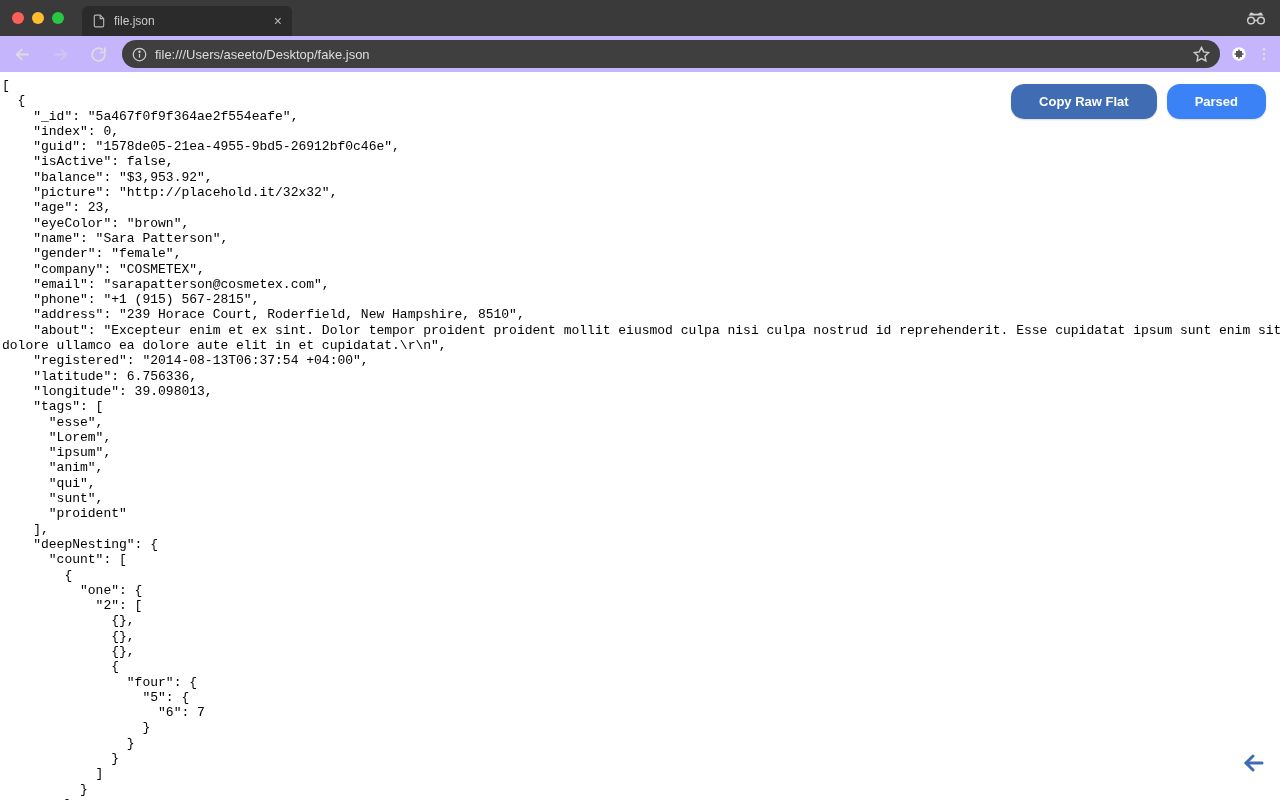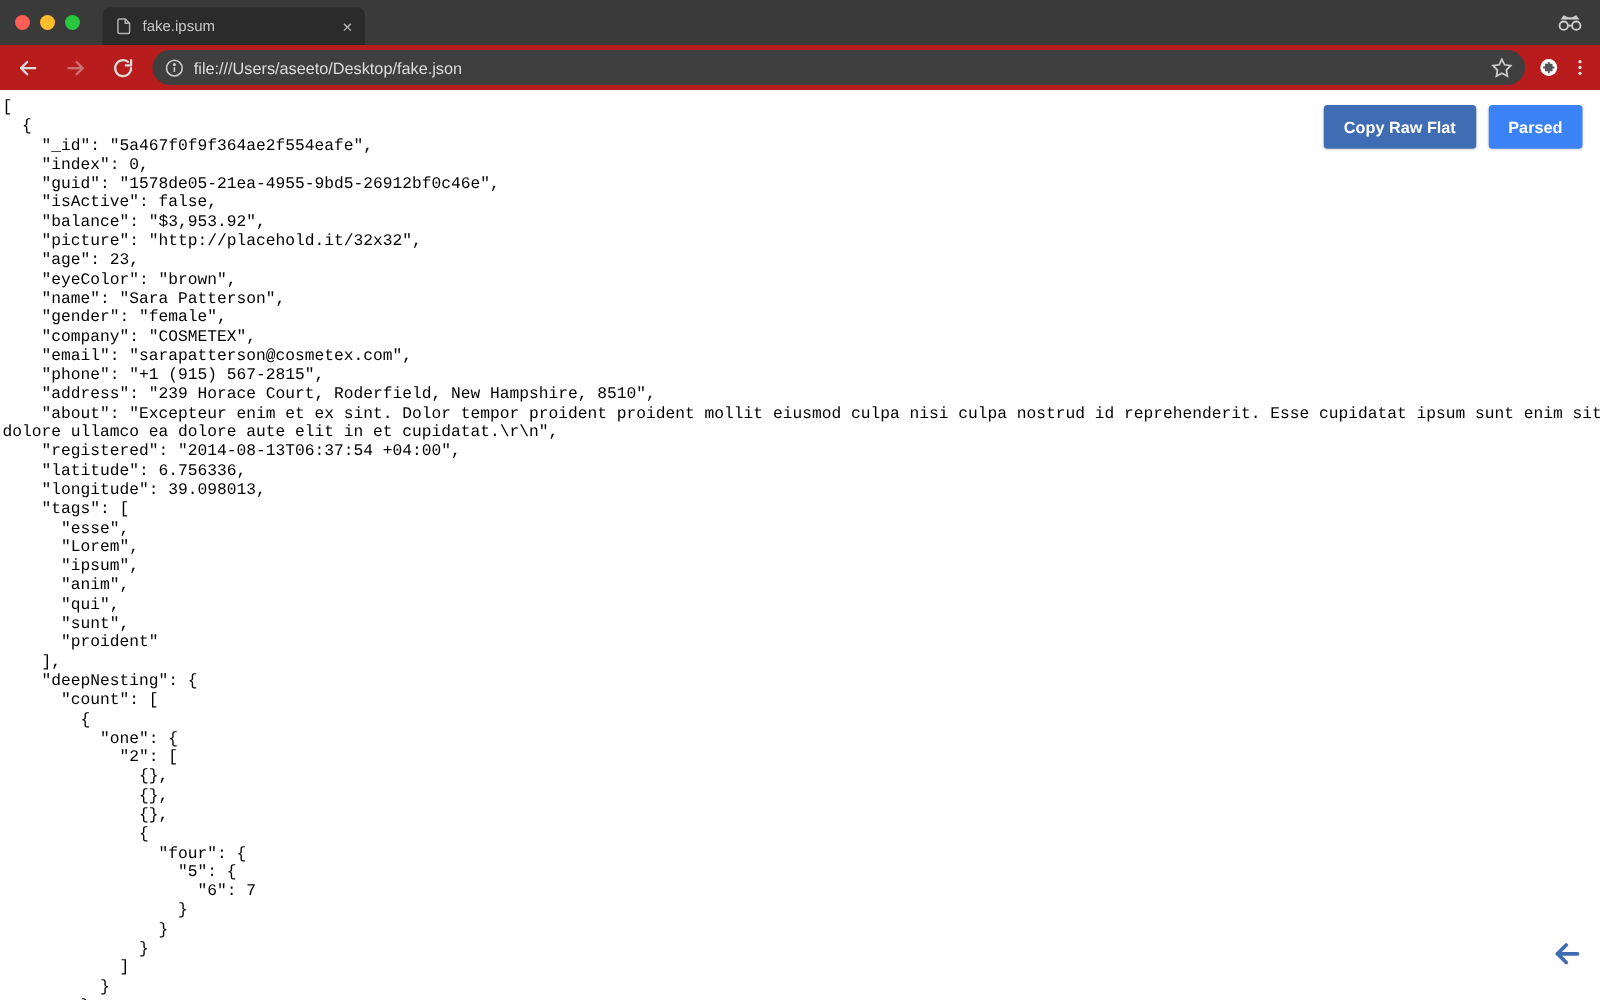--- a/index.html
+++ b/index.html
@@ -64,21 +64,21 @@
       gap: 6px;
       padding-right: 6px;
     }
     .incognito-icon {
       width: 20px;
       height: 14px;
       opacity: 0.9;
     }
     .addressbar-row {
       height: 36px;
-      background: #b91c1c;
+      background: #c4b5fd;
       display: flex;
       align-items: center;
       padding: 0 8px;
       gap: 10px;
     }
     .nav-icon {
       width: 17px;
       height: 17px;
       color: #ccc;
     }
@@ -129,22 +129,22 @@
       top: 12px;
       right: 14px;
       display: flex;
       gap: 10px;
     }
     .btn {
       background: #3f6cb3;
       color: #fff;
       font-size: 13px;
       font-weight: 600;
-      padding: 10px 16px;
-      border-radius: 3px;
+      padding: 10px 28px;
+      border-radius: 13px;
       border: none;
       cursor: pointer;
       box-shadow: 0 1px 2px rgba(0,0,0,0.15);
     }
     .btn.secondary {
       background: #3b82f6;
     }
     .json-body {
       font-family: "Courier New", Courier, monospace;
       font-size: 13px;
@@ -169,21 +169,21 @@
   <div class="traffic-lights">
     <div class="traffic-light tl-red"></div>
     <div class="traffic-light tl-yellow"></div>
     <div class="traffic-light tl-green"></div>
   </div>
   <div class="tab">
     <svg class="file-icon" viewBox="0 0 24 24" fill="none" stroke="#ccc" stroke-width="2">
       <path d="M14 2H6a2 2 0 0 0-2 2v16a2 2 0 0 0 2 2h12a2 2 0 0 0 2-2V8z"></path>
       <polyline points="14 2 14 8 20 8"></polyline>
     </svg>
-    <span class="tab-title">fake.ipsum</span>
+    <span class="tab-title">file.json</span>
     <span class="close-x">×</span>
   </div>
   <div class="titlebar-right">
     <svg class="incognito-icon" viewBox="0 0 24 16" fill="#ddd">
       <ellipse cx="6" cy="11" rx="4" ry="4" fill="none" stroke="#ddd" stroke-width="1.8"></ellipse>
       <ellipse cx="18" cy="11" rx="4" ry="4" fill="none" stroke="#ddd" stroke-width="1.8"></ellipse>
       <path d="M10 11 L14 11" stroke="#ddd" stroke-width="1.8"></path>
       <path d="M3 5 L21 5 L18 1 L14 3 L10 3 L6 1 Z" fill="#ddd"></path>
     </svg>
   </div>

